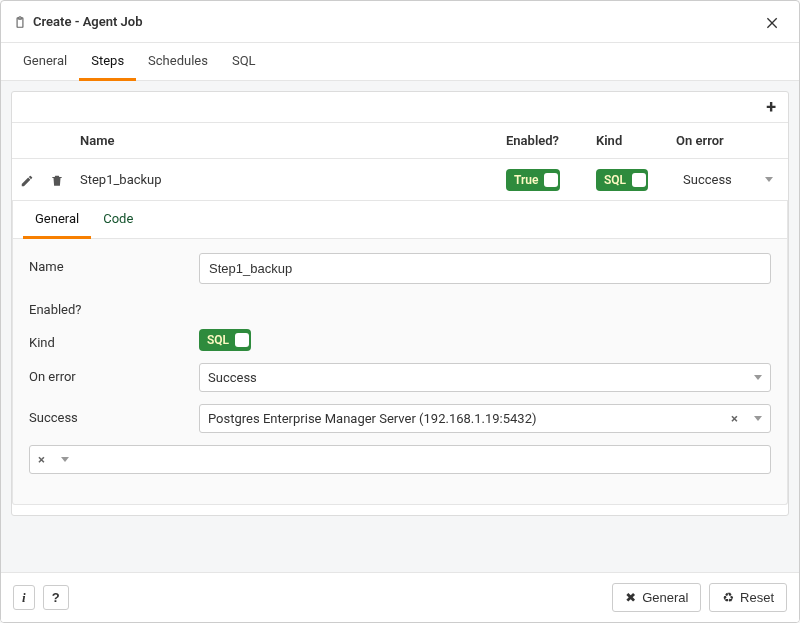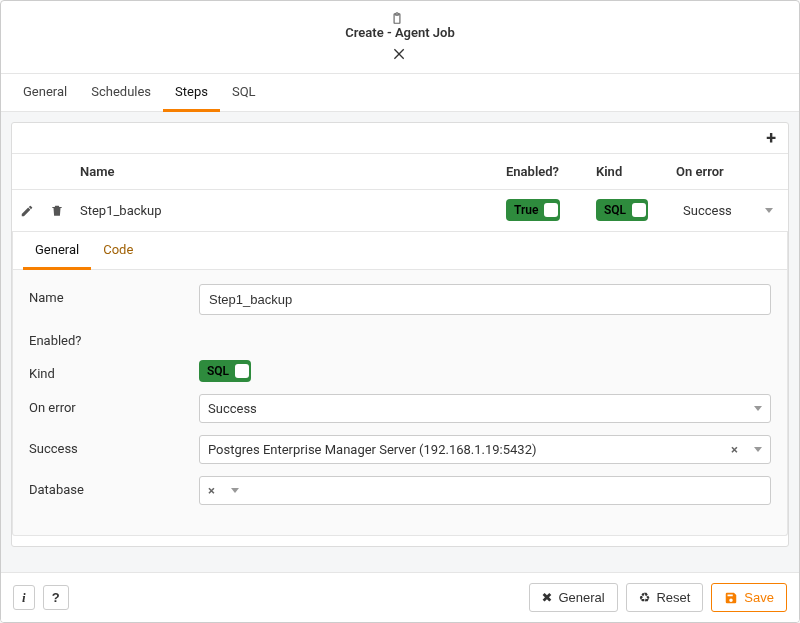--- a/index.html
+++ b/index.html
@@ -1,43 +1,43 @@
 <!DOCTYPE html>
 <html><head>
 <meta charset="utf-8">
 <style>
   * { box-sizing: border-box; }
   html, body { margin:0; padding:0; font-family: -apple-system, BlinkMacSystemFont, "Segoe UI", Roboto, Helvetica, Arial, sans-serif; font-size:13px; color:#333; background:#fff;}
   .dialog { width:800px; height:623px; border:1px solid #ccc; border-radius:4px; box-shadow:0 4px 20px rgba(0,0,0,.1); display:flex; flex-direction:column; overflow:hidden; }
-  .titlebar { display:flex; align-items:center; padding:8px 12px; border-bottom:1px solid #e5e5e5; font-weight:600;flex-direction:column; }
+  .titlebar { display:flex; align-items:center; padding:8px 12px; border-bottom:1px solid #e5e5e5; font-weight:600; }
   .titlebar .icon { margin-right:6px; color:#666; }
   .titlebar .spacer { flex:1; }
   .close-x { font-size:18px; font-weight:700; cursor:pointer; color:#333; padding:2px 6px;}
   .tabs { display:flex; padding:0 10px; border-bottom:1px solid #e5e5e5; }
   .tab { padding:10px 12px; cursor:pointer; color:#444; }
   .tab.active { border-bottom:3px solid #f77f00; color:#111; margin-bottom:-1px; }
   .body { flex:1; background:#f5f6f7; padding:10px 10px 0 10px; overflow:auto; display:flex; flex-direction:column;}
   .grid-wrap { background:#fff; border:1px solid #dcdcdc; border-radius:3px; }
   .grid-toolbar { display:flex; justify-content:flex-end; padding:6px 8px; border-bottom:1px solid #e5e5e5; }
   .add-btn { font-size:18px; font-weight:700; cursor:pointer; color:#333; line-height:1; padding:0 4px;}
   table.grid { width:100%; border-collapse:collapse; }
   table.grid th { text-align:left; font-weight:600; padding:10px 8px; border-bottom:1px solid #e5e5e5; color:#333; background:#fff; }
   table.grid td { padding:8px 8px; border-bottom:1px solid #e5e5e5; background:#fff; vertical-align:middle; }
   .col-edit, .col-del { width:28px; text-align:center; }
   .col-enabled { width:90px; }
   .col-kind { width:80px; }
   .col-onerror { width:120px; }
   .icon-btn { color:#555; cursor:pointer; font-size:14px; }
-  .toggle { display:inline-flex; align-items:center; background:#2e8b3d; color:#000000; border-radius:4px; height:22px; padding:0 2px 0 8px; font-size:12px; font-weight:600; cursor:pointer;}
+  .toggle { display:inline-flex; align-items:center; background:#2e8b3d; color:#fef9c3; border-radius:4px; height:22px; padding:0 2px 0 8px; font-size:12px; font-weight:600; cursor:pointer;}
   .toggle .knob { width:14px; height:14px; background:#fff; border-radius:3px; margin-left:6px; }
   .select-like { display:flex; align-items:center; justify-content:space-between; border:1px solid transparent; padding:4px 6px; border-radius:3px; color:#333; }
   .caret { width:0; height:0; border-left:4px solid transparent; border-right:4px solid transparent; border-top:5px solid #999; margin-left:8px; }
   .subpanel { background:#fafafa; border:1px solid #e5e5e5; border-top:0; border-radius:0 0 3px 3px; margin-bottom:10px; padding:0;}
   .subtabs { display:flex; padding:0 10px; border-bottom:1px solid #e5e5e5; background:#fff;}
-  .subtab { padding:10px 12px; cursor:pointer; color:#a16207; }
+  .subtab { padding:10px 12px; cursor:pointer; color:#14532d; }
   .subtab.active { border-bottom:3px solid #f77f00; color:#111; margin-bottom:-1px; }
   .form { padding:14px 16px 18px 16px; }
   .form-row { display:flex; align-items:flex-start; margin-bottom:12px; }
   .form-row label { width:170px; padding-top:6px; color:#333; }
   .form-row .field { flex:1; }
   input.text { width:100%; padding:7px 9px; border:1px solid #ccc; border-radius:3px; font-size:13px; color:#333; background:#fff;}
   .select-full { width:100%; display:flex; align-items:center; border:1px solid #ccc; border-radius:3px; background:#fff; padding:6px 8px; font-size:13px; color:#333; cursor:pointer;}
   .select-full .val { flex:1; }
   .select-full .clear { color:#666; font-weight:700; margin-right:8px; cursor:pointer;}
   textarea.comment { width:100%; height:110px; resize:both; border:1px solid #ccc; border-radius:3px; padding:7px 9px; font-size:13px; font-family:inherit; background:#fff;}
@@ -64,22 +64,22 @@
     <span class="spacer"></span>
     <span class="close-x">
       <svg class="ic" viewBox="0 0 24 24" style="width:16px;height:16px">
           <path d="M18.3 5.71 12 12l6.3 6.29-1.41 1.42L10.59 13.4l-6.3 6.3L2.88 18.3 9.17 12 2.88 5.71 4.29 4.29l6.3 6.3 6.29-6.3z"></path>
         </svg>
     </span>
   </div>
 
   <div class="tabs">
     <div class="tab">General</div>
+    <div class="tab active">Steps</div>
     <div class="tab">Schedules</div>
-    <div class="tab active">Steps</div>
     <div class="tab">SQL</div>
   </div>
 
   <div class="body">
 
     <div class="grid-wrap">
       <div class="grid-toolbar">
         <span class="add-btn">+</span>
       </div>
       <table class="grid">
@@ -176,21 +176,20 @@
             <div class="field">
               <div class="select-full">
                 <span class="val">Postgres Enterprise Manager Server (192.168.1.19:5432)</span>
                 <span class="clear">×</span>
                 <span class="caret"></span>
               </div>
             </div>
           </div>
 
           <div class="form-row">
-            <label>Database</label>
             <div class="field">
               <div class="select-full">
                 <span class="clear">×</span>
                 <span class="caret"></span>
               </div>
             </div>
           </div>
 
 
         </div>
@@ -208,23 +207,15 @@
       </button>
     <span class="spacer"></span>
     <button class="btn">
       <span class="bico">✖</span>
       <span>General</span>
     </button>
     <button class="btn">
       <span class="bico">♻</span>
       <span>Reset</span>
     </button>
-    <button class="btn save">
-      <span class="bico">
-        <svg class="ic" viewBox="0 0 24 24" style="fill:#f77f00">
-            <path d="M17 3H5a2 2 0 0 0-2 2v14a2 2 0 0 0 2 2h14a2 2 0 0 0 2-2V7l-4-4zM12 19a3 3 0 1 1 3-3 3 3 0 0 1-3 3zm3-10H6V6h9z"></path>
-          </svg>
-      </span>
-      <span>Save</span>
-    </button>
   </div>
 
 </div>
 
 </body></html>

